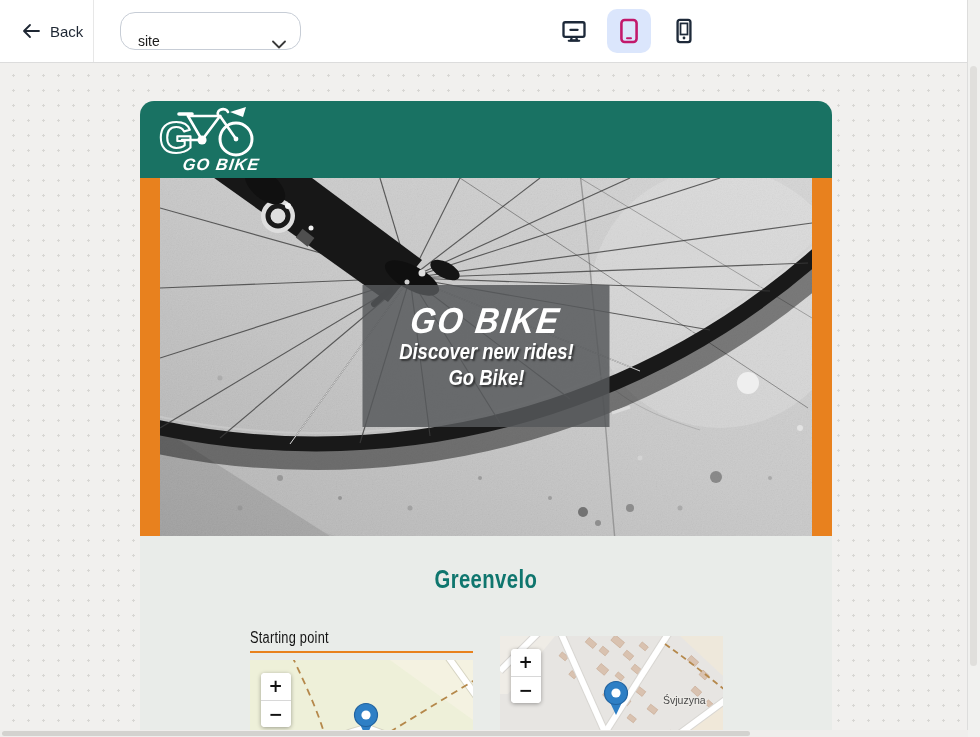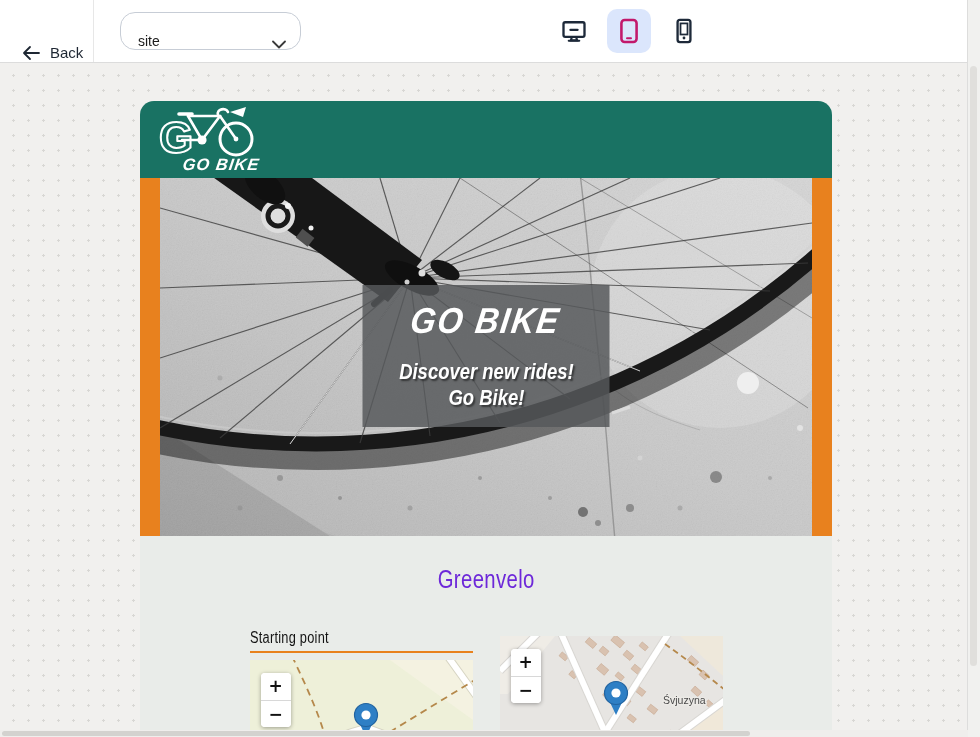--- a/index.html
+++ b/index.html
@@ -6,21 +6,21 @@
   body{
     width:980px;height:737px;overflow:hidden;position:relative;
     font-family:"Liberation Sans",sans-serif;background:#f1f0ee;
   }
   
   .toolbar{
     position:absolute;left:0;top:0;right:12px;height:62px;background:#fff;
     border-bottom:1px solid #dcdcdc;z-index:5;
   }
   .back-btn{
-    position:absolute;left:16px;top:0;height:62px;display:flex;align-items:flex-end;
+    position:absolute;left:16px;top:0;height:62px;display:flex;align-items:center;
     gap:10px;font-size:15px;color:#1e2733;background:none;border:none;cursor:pointer;
     font-family:"Liberation Sans",sans-serif;
   }
   .toolbar-divider{position:absolute;left:93px;top:0;bottom:0;width:1px;background:#e7e7e7;}
   .site-select{
     position:absolute;left:120px;top:12px;width:181px;height:38px;
     border:1px solid #c7cdd6;border-radius:15px;background:#fff;display:flex;
     align-items:flex-end;box-sizing:border-box;padding:0 14px 0 17px;cursor:pointer;
   }
   .site-select .sel-label{font-size:14px;color:#1b1b1b;flex:1;text-align:left;}
@@ -58,27 +58,27 @@
   .hero-overlay{
     position:absolute;left:50%;top:107px;transform:translateX(-50%);
     width:247px;height:142px;background:rgba(86,88,90,0.84);color:#fff;text-align:center;
   }
   .hero-title{
     margin-top:18px;font-size:36px;font-weight:bold;font-style:italic;letter-spacing:2px;
     line-height:1;white-space:nowrap;
   }
   .hero-title .skew{display:inline-block;transform:skewX(-8deg) scaleX(0.9);transform-origin:center;}
   .hero-tagline{
-    margin-top:20px;font-size:22px;font-style:italic;font-weight:bold;line-height:1.2;
+    margin-top:0;font-size:22px;font-style:italic;font-weight:bold;line-height:1.2;
     text-shadow:2px 2px 2px rgba(0,0,0,0.5);
   }
   .hero-tagline .cond-c{display:inline-block;transform:scaleX(0.84);transform-origin:center;white-space:nowrap;}
   
   .route-section{padding-top:28px;}
-  .sec-heading{margin:0 0 34px;text-align:center;font-size:26px;color:#6d28d9;font-weight:normal;}
+  .sec-heading{margin:0 0 34px;text-align:center;font-size:26px;color:#0f766e;font-weight:bold;}
   .sec-heading .cond-c{display:inline-block;transform:scaleX(0.78);transform-origin:center bottom;letter-spacing:0.5px;}
   .columns{width:473px;margin:0 auto;display:flex;gap:27px;}
   .col{width:223px;}
   .col-heading{
     margin:0;font-size:16px;color:#141414;font-weight:normal;
     padding-bottom:4px;border-bottom:2px solid #e8821f;
   }
   .col-heading .cond-l{display:inline-block;transform:scaleX(0.8);transform-origin:left bottom;letter-spacing:0.3px;}
   .map{position:relative;margin-top:7px;height:170px;overflow:hidden;background:#eceadf;}
   .map svg{display:block;}

